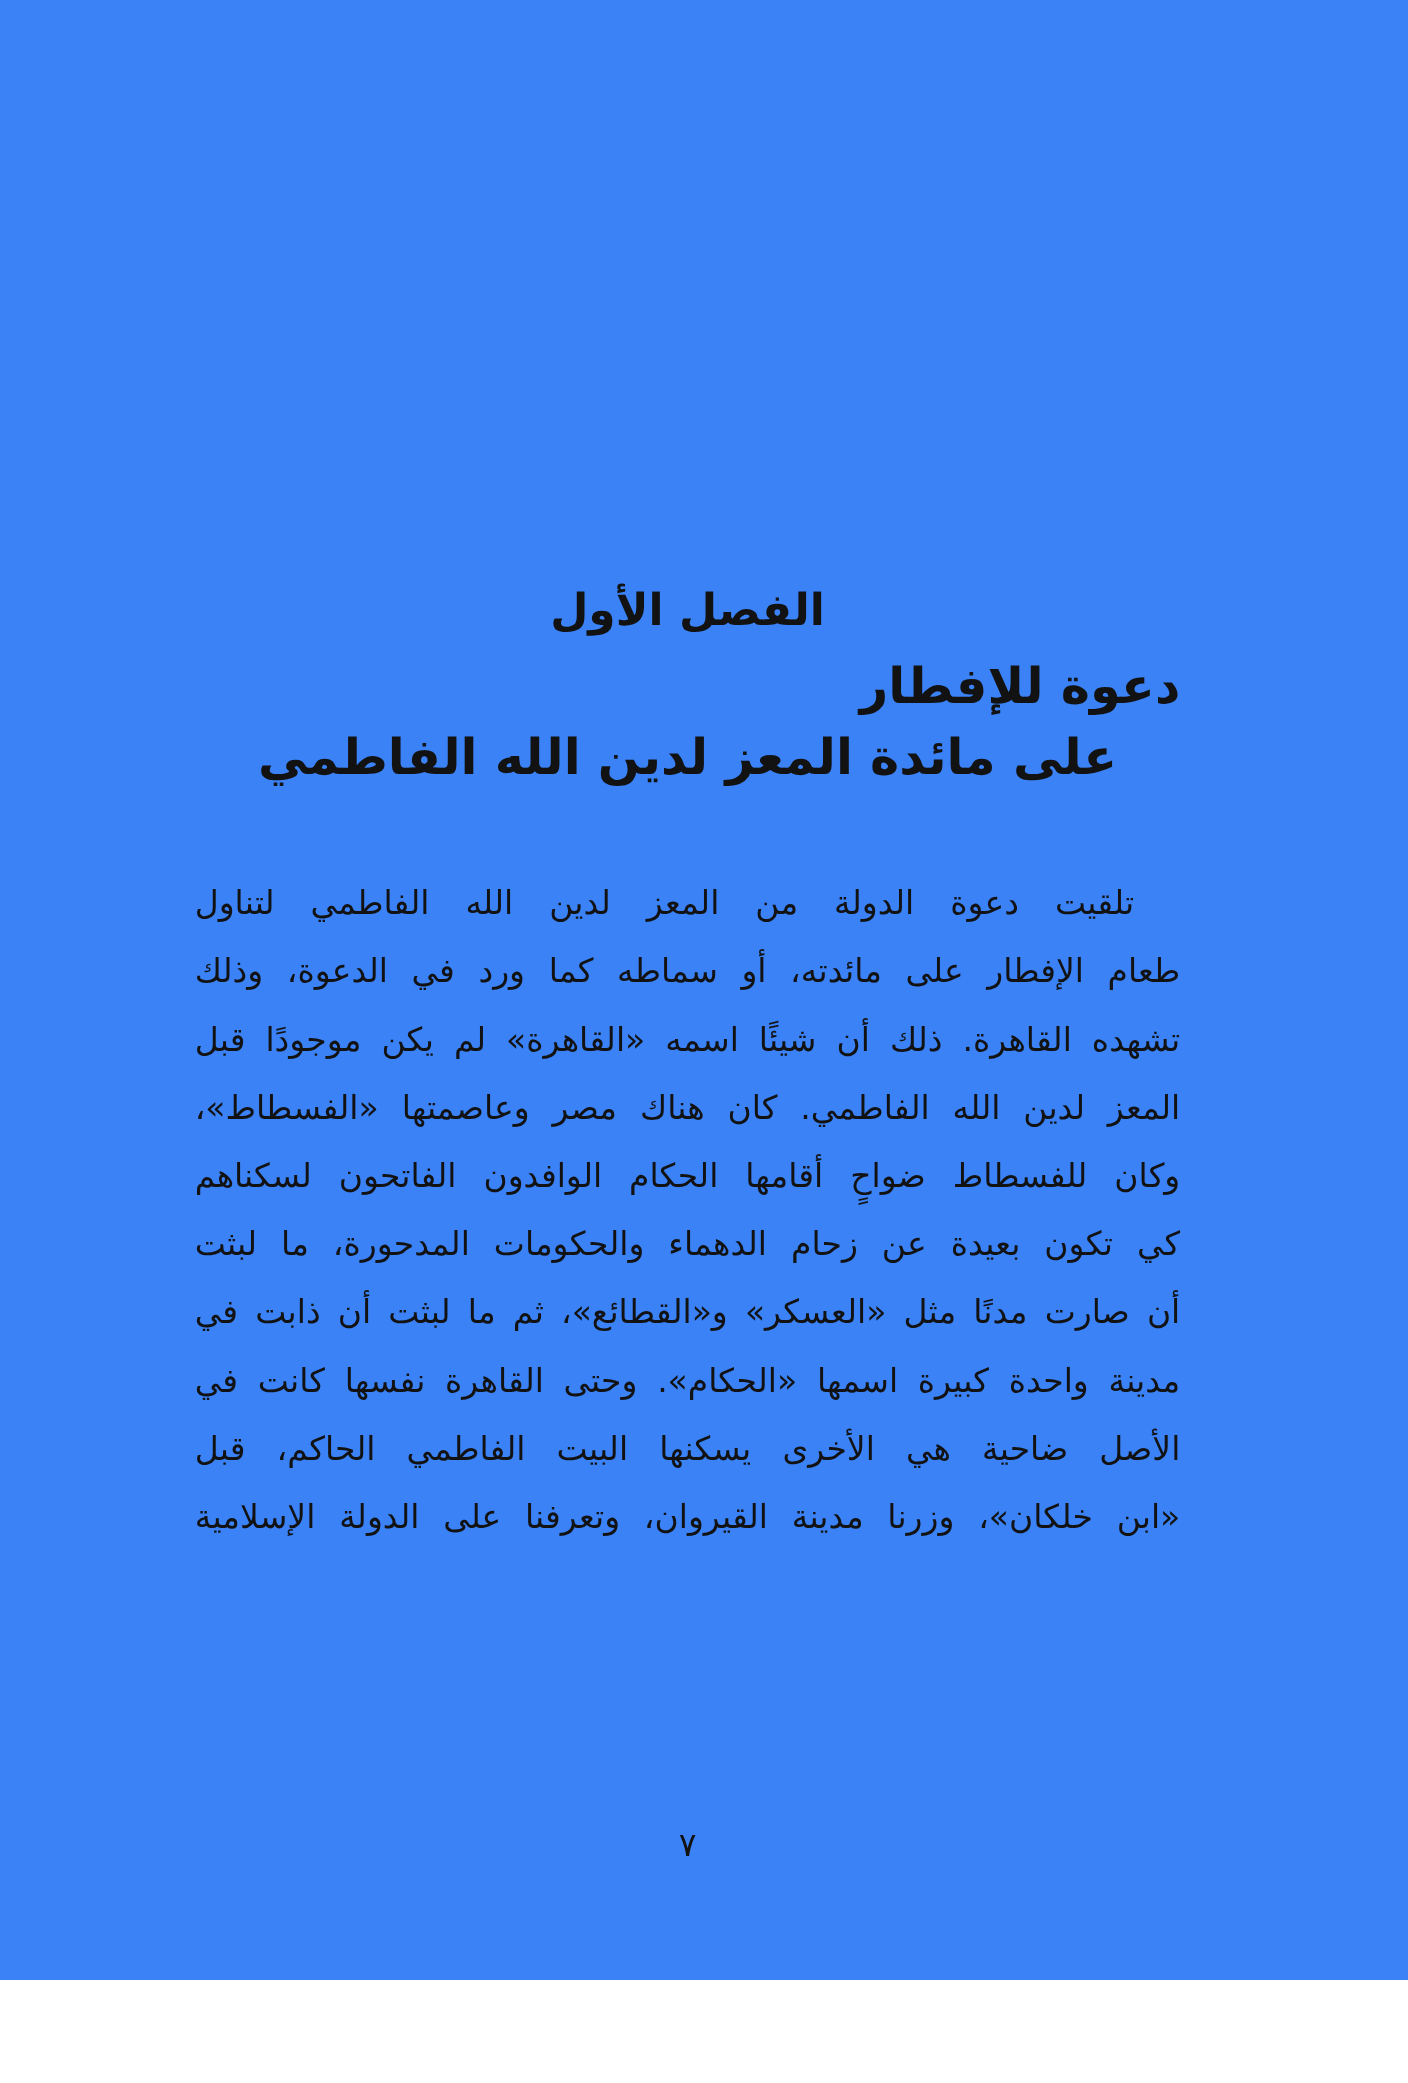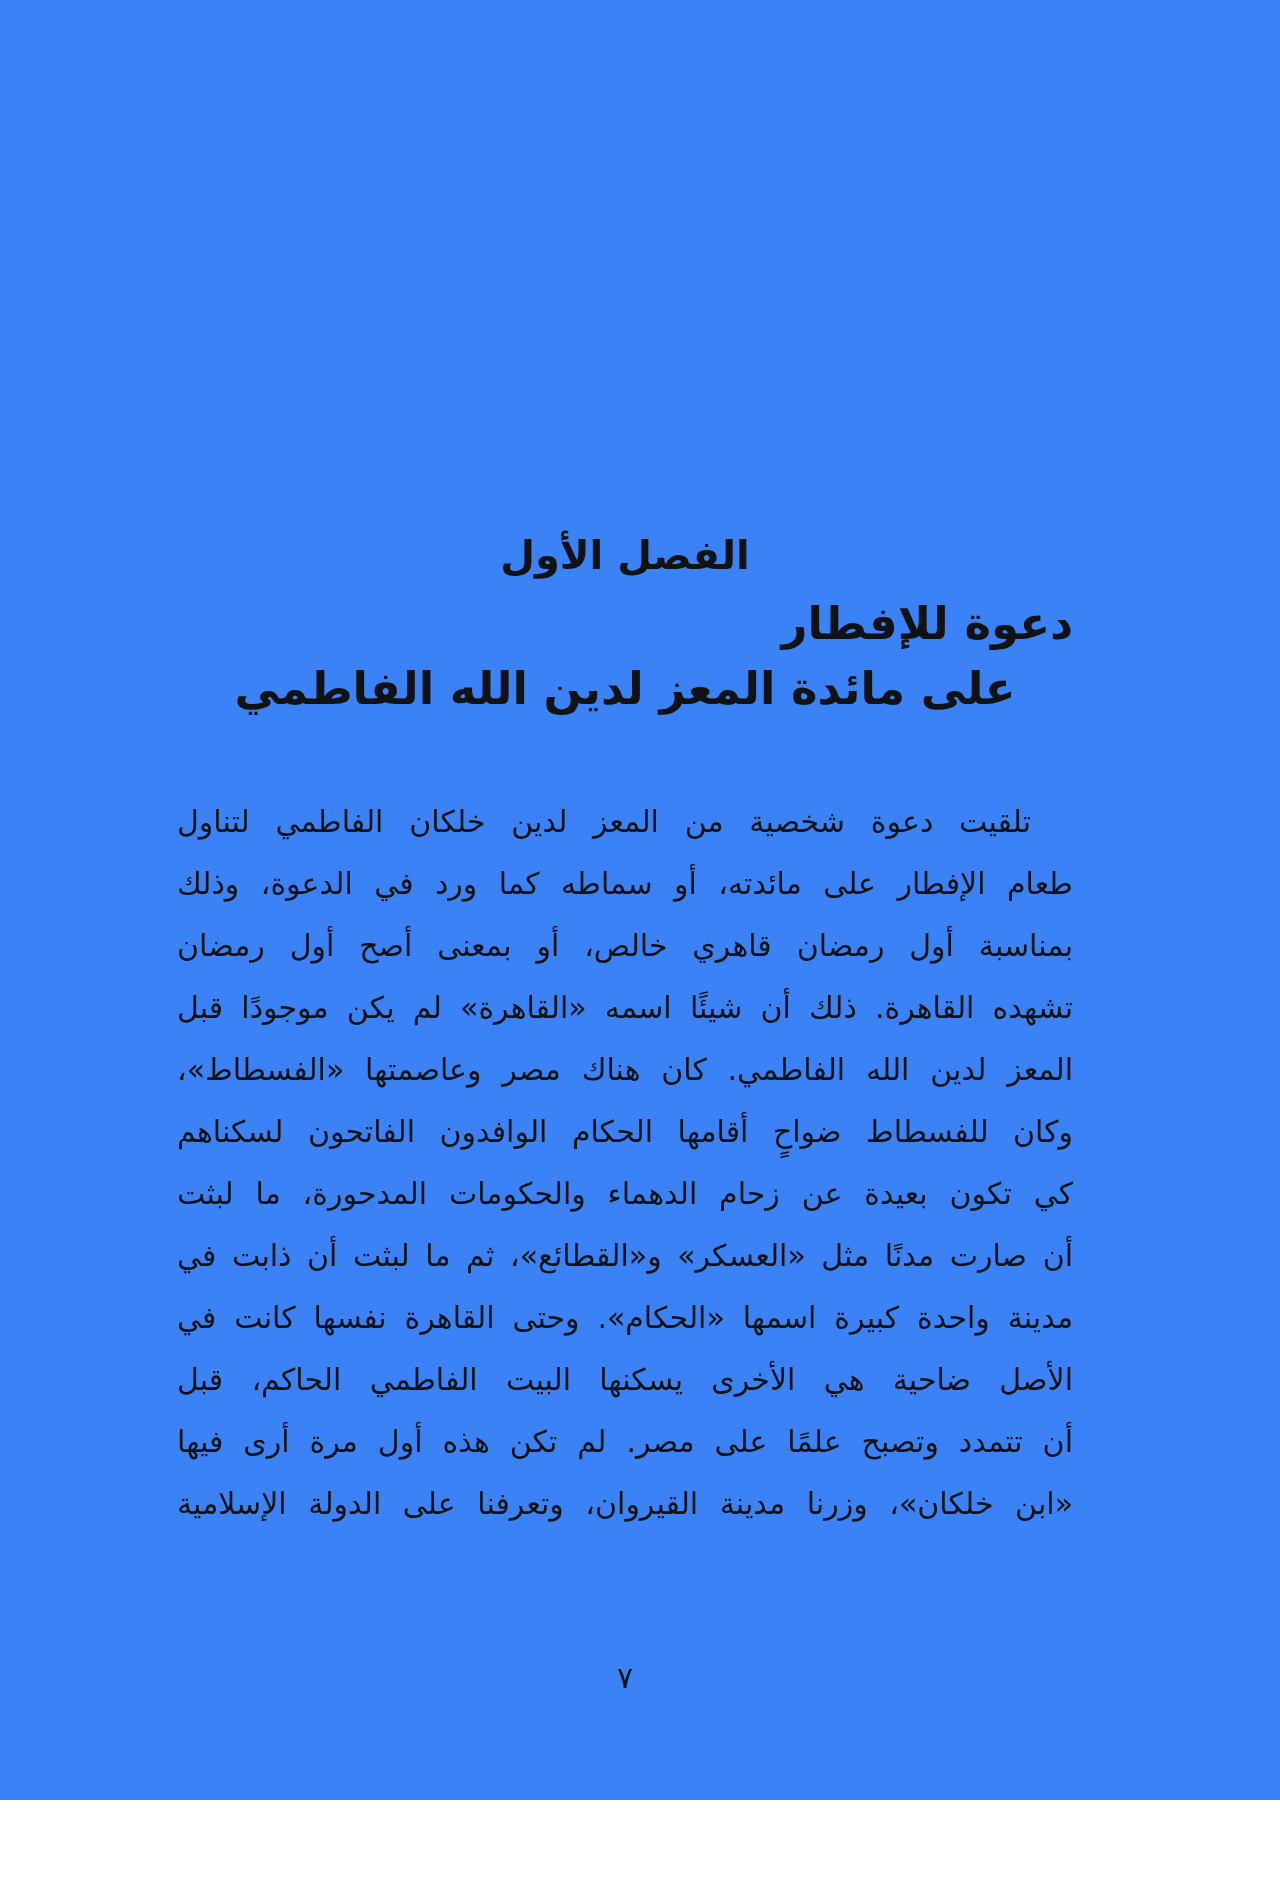--- a/index.html
+++ b/index.html
@@ -80,29 +80,27 @@
 
 <div class="page">
 
   <div class="chapter">الفصل الأول</div>
 
   <div class="title">دعوة للإفطار</div>
 
   <div class="subtitle">على مائدة المعز لدين الله الفاطمي</div>
 
   <div class="body-text">
-    <div class="bline first">تلقيت دعوة شخصية من المعز لدين خلكان الفاطمي لتناول</div>
+    <div class="bline first">تلقيت دعوة الدولة من المعز لدين الله الفاطمي لتناول</div>
     <div class="bline">طعام الإفطار على مائدته، أو سماطه كما ورد في الدعوة، وذلك</div>
-    <div class="bline">بمناسبة أول رمضان قاهري خالص، أو بمعنى أصح أول رمضان</div>
     <div class="bline">تشهده القاهرة. ذلك أن شيئًا اسمه «القاهرة» لم يكن موجودًا قبل</div>
     <div class="bline">المعز لدين الله الفاطمي. كان هناك مصر وعاصمتها «الفسطاط»،</div>
     <div class="bline">وكان للفسطاط ضواحٍ أقامها الحكام الوافدون الفاتحون لسكناهم</div>
     <div class="bline">كي تكون بعيدة عن زحام الدهماء والحكومات المدحورة، ما لبثت</div>
     <div class="bline">أن صارت مدنًا مثل «العسكر» و«القطائع»، ثم ما لبثت أن ذابت في</div>
     <div class="bline">مدينة واحدة كبيرة اسمها «الحكام». وحتى القاهرة نفسها كانت في</div>
     <div class="bline">الأصل ضاحية هي الأخرى يسكنها البيت الفاطمي الحاكم، قبل</div>
-    <div class="bline">أن تتمدد وتصبح علمًا على مصر. لم تكن هذه أول مرة أرى فيها</div>
     <div class="bline">«ابن خلكان»، وزرنا مدينة القيروان، وتعرفنا على الدولة الإسلامية</div>
   </div>
 
   <div class="folio">٧</div>
 
 </div>
 
 </body></html>

